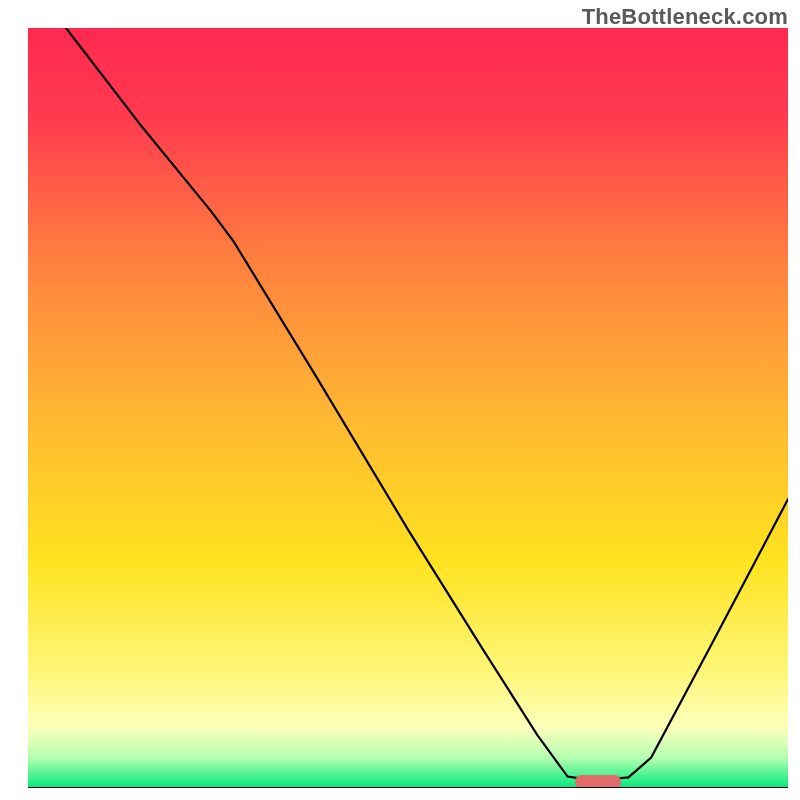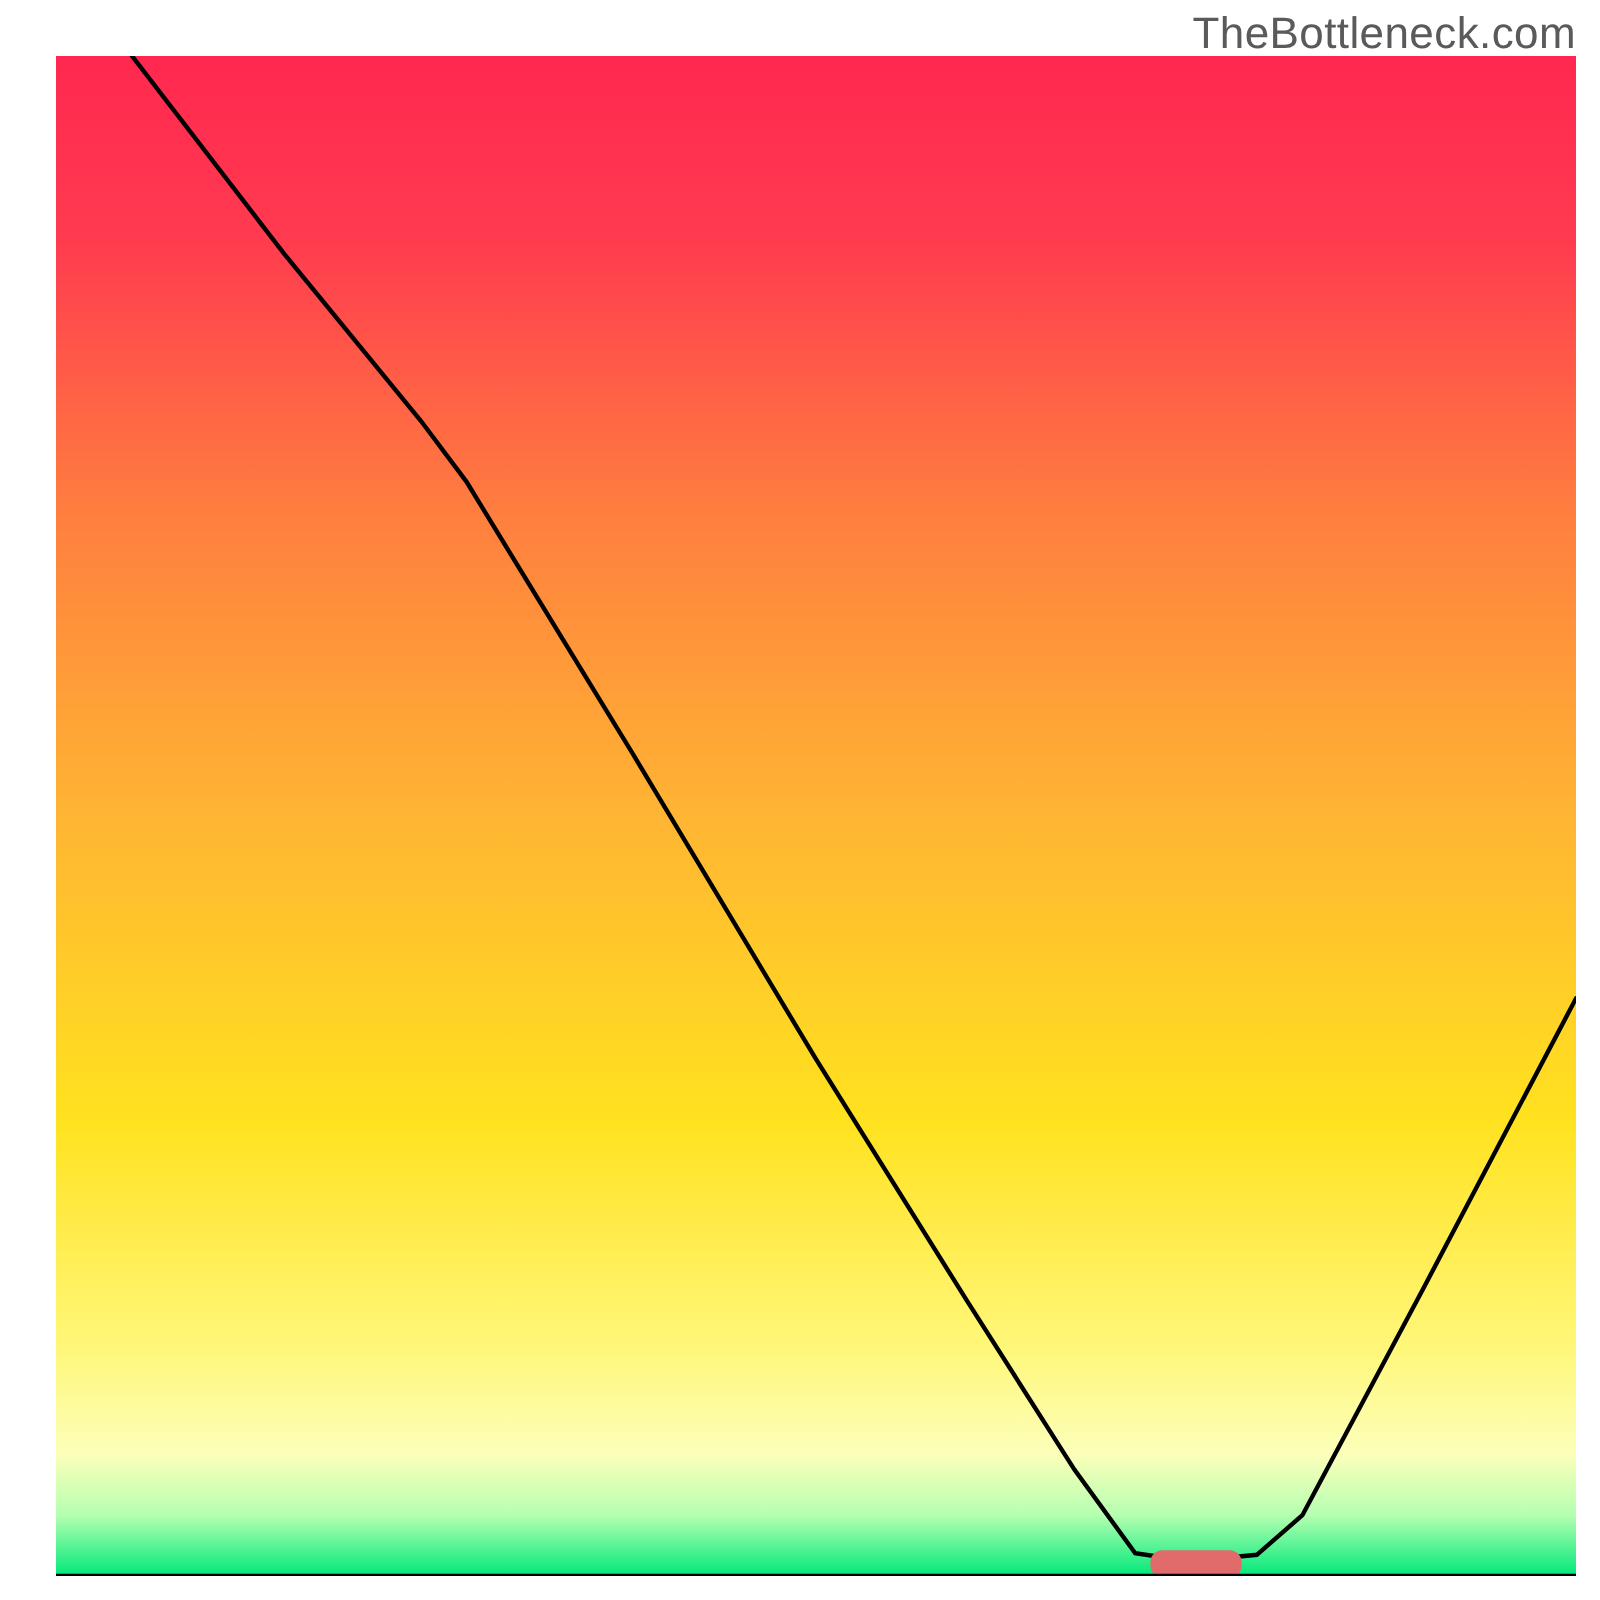--- a/index.html
+++ b/index.html
@@ -9,21 +9,21 @@
     background: #ffffff;
     position: relative;
     font-family: Arial, sans-serif;
   }
   .watermark {
     position: absolute;
     top: 4px;
     right: 12px;
     font-size: 22px;
     color: #5a5a5a;
-    font-weight: 400;
+    font-weight: 700;
     letter-spacing: 0.2px;
   }
   .chart-area {
     position: absolute;
     left: 28px;
     top: 28px;
     width: 760px;
     height: 760px;
   }
   .chart-area svg {

